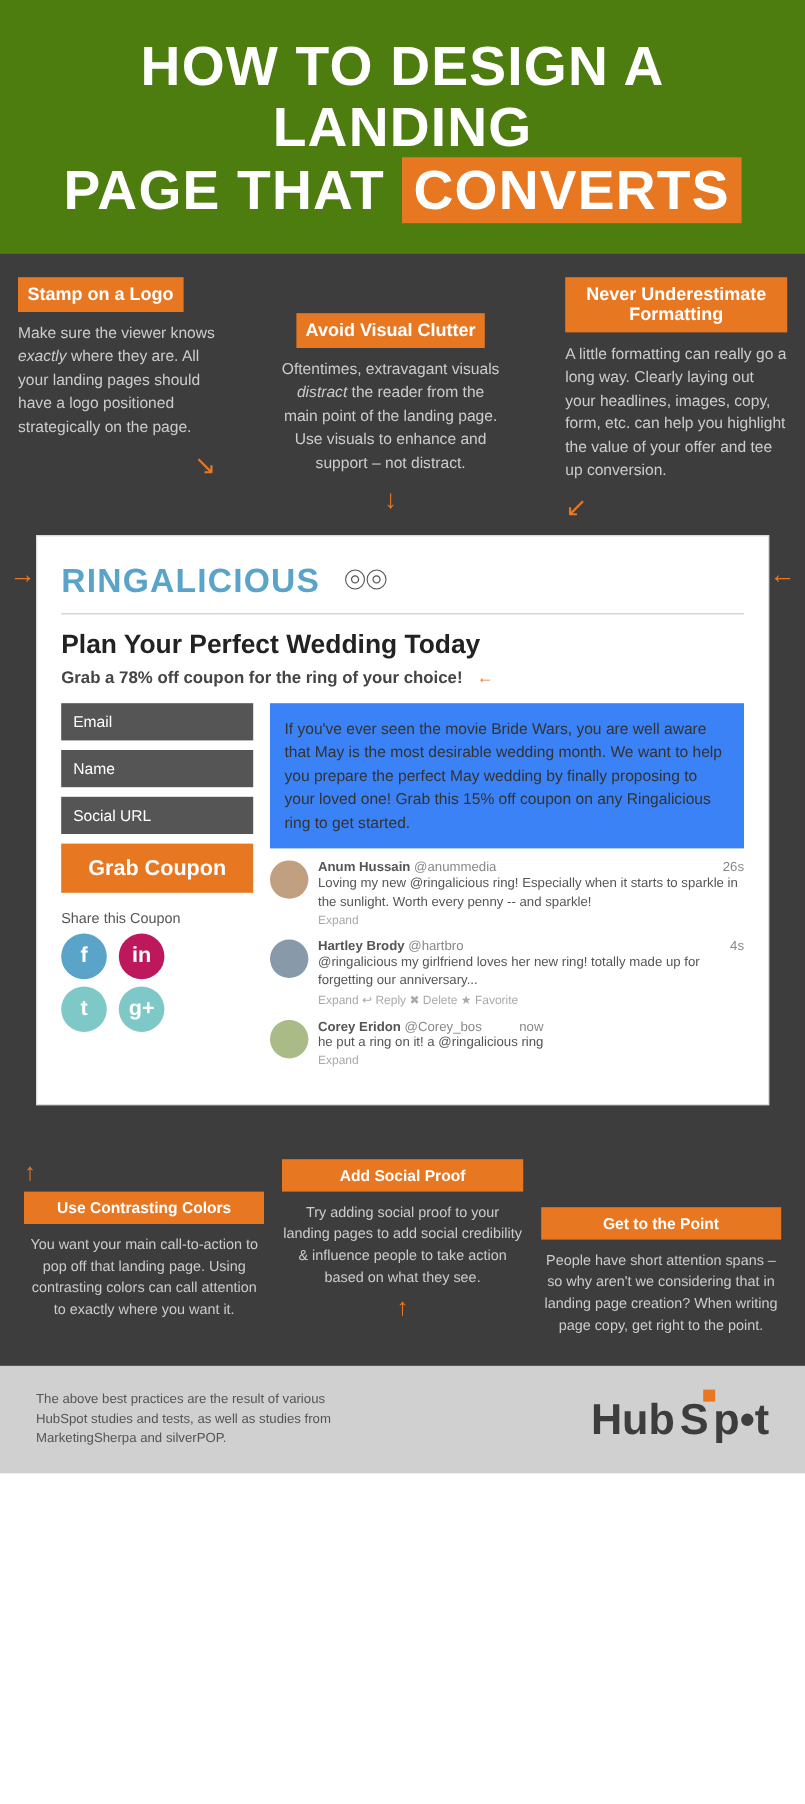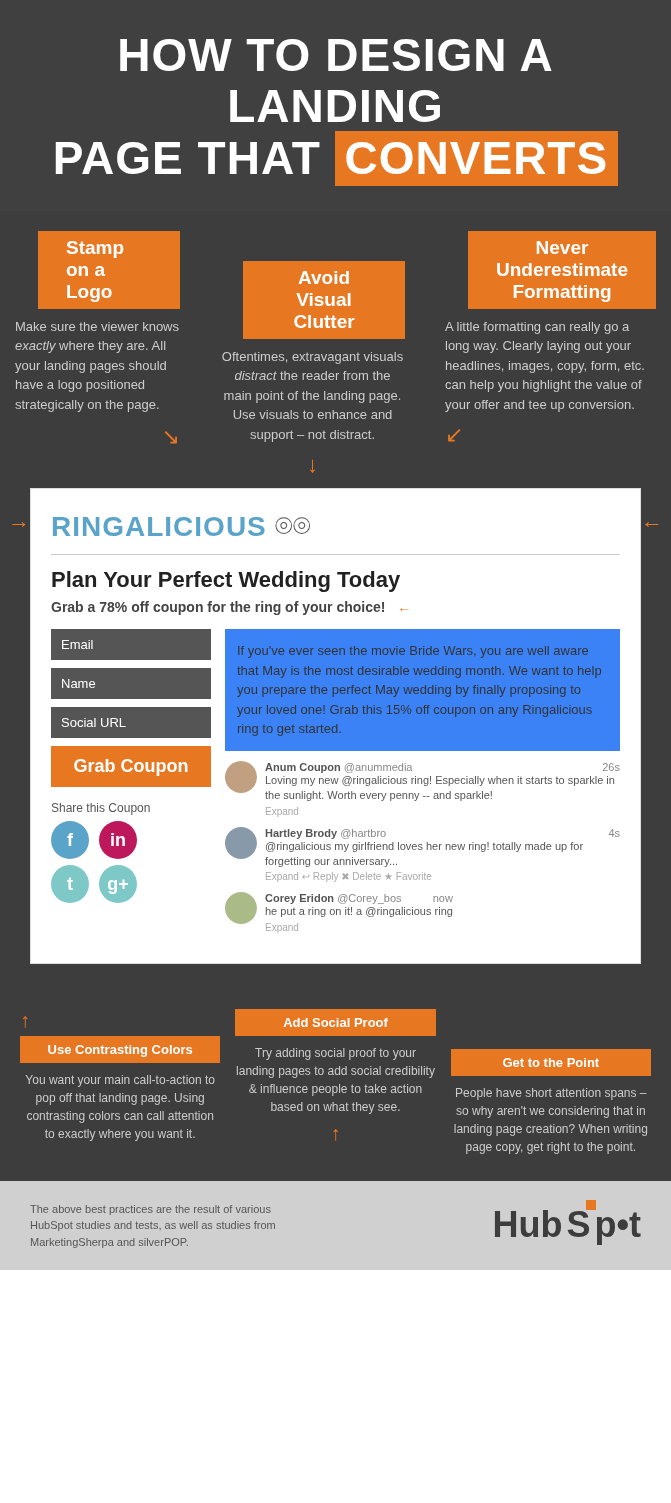--- a/index.html
+++ b/index.html
@@ -4,21 +4,21 @@
   <style>
     * { box-sizing: border-box; margin: 0; padding: 0; }
     body {
       width: 671px;
       font-family: Arial, Helvetica, sans-serif;
       background: #fff;
     }
 
     
     .header {
-      background: #404040;
+      background: #4d7c0f;
       text-align: center;
       padding: 30px 40px 25px;
     }
     .header-title {
       color: #fff;
       font-size: 46px;
       font-weight: 900;
       text-transform: uppercase;
       line-height: 1.1;
       letter-spacing: 1px;
@@ -27,24 +27,23 @@
       display: inline-block;
       background: #e87722;
       color: #fff;
       padding: 2px 10px;
     }
     .tip-box {
       display: inline-block;
       background: #e87722;
       color: #fff;
       font-weight: bold;
-      font-size: 19px;
-      padding: 6px 28px;
+      font-size: 15px;
+      padding: 6px 8px;
       margin-bottom: 8px;
-      margin-left: 23px;
     }
     .tip-text {
       color: #ccc;
       font-size: 13px;
       line-height: 1.5;
     }
     .tip-text em {
       font-style: italic;
     }
 
@@ -52,21 +51,21 @@
     .landing-mock {
       background: #fff;
       margin: 0 20px 20px 20px;
       border: 1px solid #ddd;
       padding: 20px;
       position: relative;
     }
     .ringalicious-brand {
       display: flex;
       align-items: center;
-      gap: 8px;
+      gap: 20px;
       margin-bottom: 10px;
     }
     .ringalicious-name {
       color: #5ba4c9;
       font-size: 28px;
       font-weight: 900;
       letter-spacing: 1px;
       text-transform: uppercase;
     }
     .rings-icon {
@@ -331,21 +330,21 @@
         </div>
 
         <div class="social-col">
           <div class="bride-wars-text">If you've ever seen the movie Bride Wars, you are well aware that May is the most desirable wedding month. We want to help you prepare the perfect May wedding by finally proposing to your loved one! Grab this 15% off coupon on any Ringalicious ring to get started.</div>
           <div class="tweets-area">
 
             <div class="tweet">
               <div class="tweet-avatar av1"></div>
               <div>
                 <div>
-                  <span class="tweet-name">Anum Coupon</span>
+                  <span class="tweet-name">Anum Hussain</span>
                   <span class="tweet-handle">@anummedia</span>
                   <span class="tweet-time">26s</span>
                 </div>
                 <div class="tweet-body">Loving my new @ringalicious ring! Especially when it starts to sparkle in the sunlight. Worth every penny -- and sparkle!</div>
                 <div class="tweet-actions">Expand</div>
               </div>
             </div>
 
             <div class="tweet">
               <div class="tweet-avatar av2"></div>

